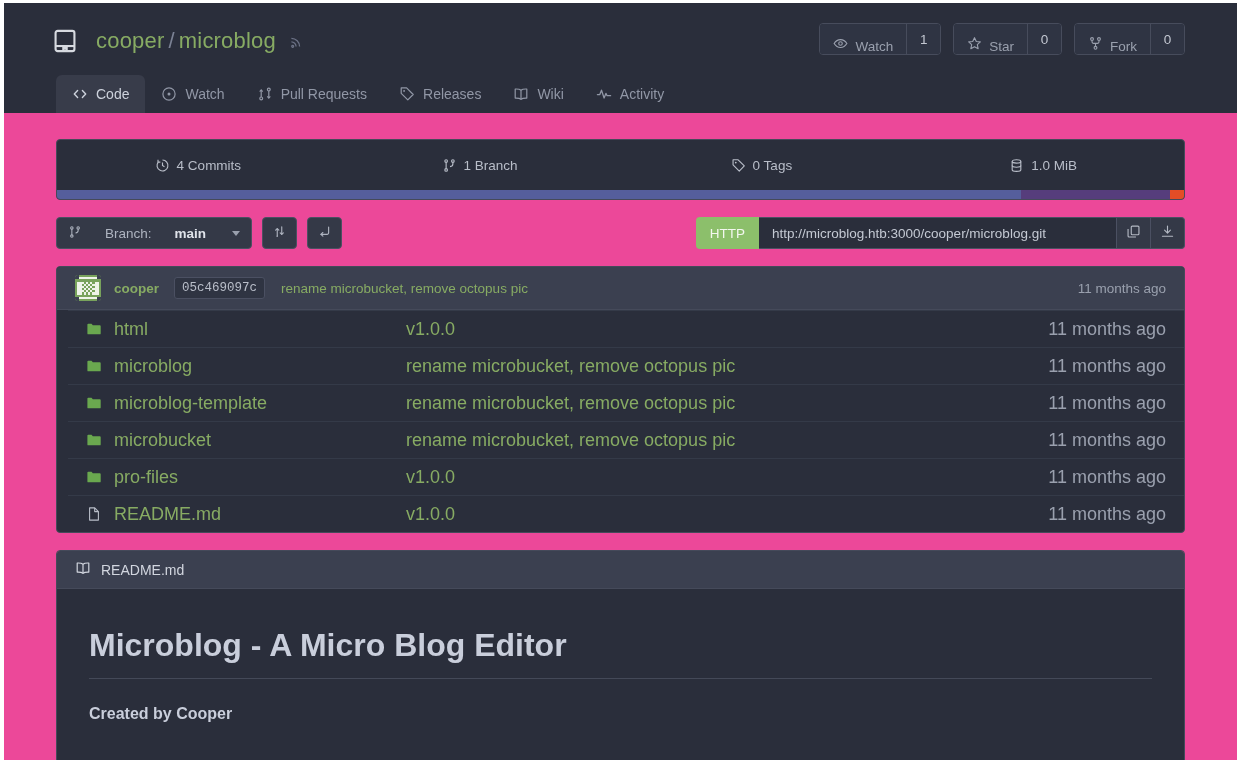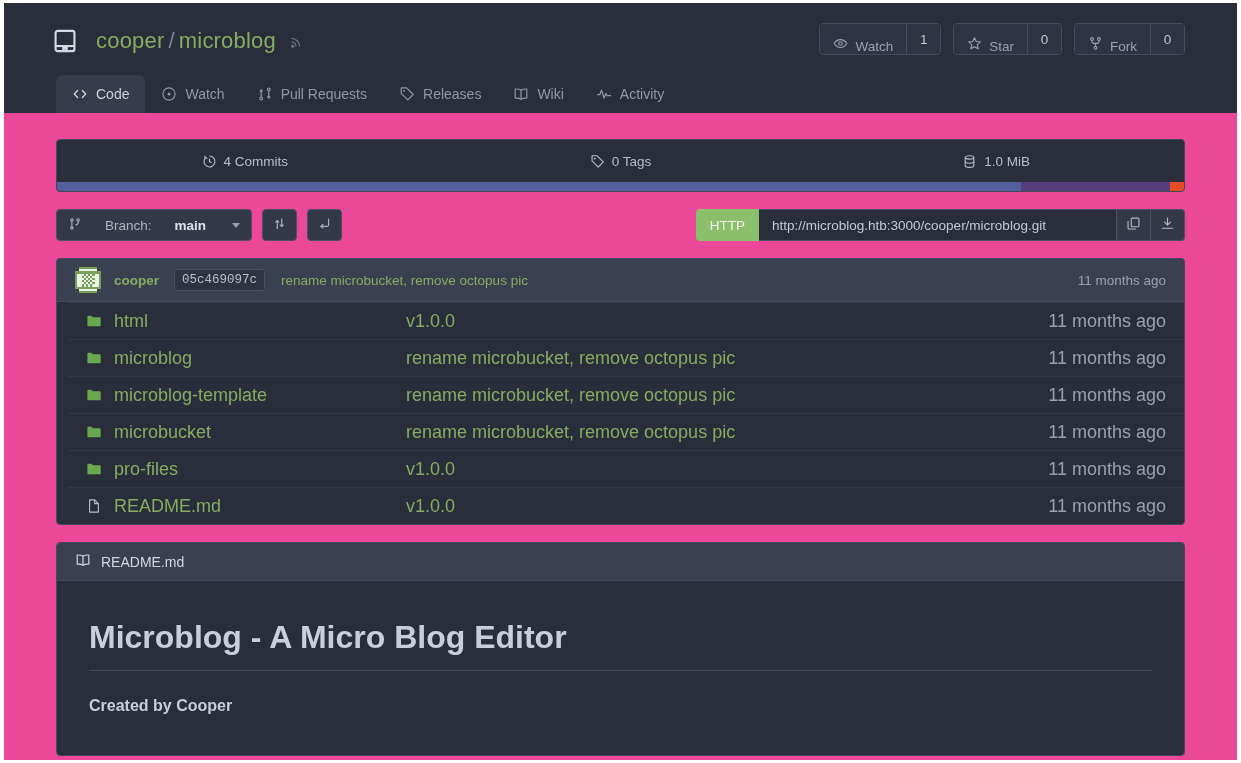--- a/index.html
+++ b/index.html
@@ -91,21 +91,21 @@
     padding: 26px 52px 0 52px;
   }
   .panel {
     background: #2a2e3b;
     border: 1px solid #454a5a;
     border-radius: 4px;
   }
   
   #stats {
     display: flex;
-    height: 42px;
+    height: 50px;
     border-radius: 4px 4px 0 0;
   }
   .stat {
     flex: 1;
     display: flex; align-items: center; justify-content: center;
     gap: 7px;
     font-size: 13.5px;
     color: #b9bec9;
   }
   .stat svg { color: #b9bec9; display:block; }
@@ -417,20 +417,31 @@
           <span>
             <svg width="15" height="15" viewBox="0 0 16 16" fill="none" stroke="currentColor" stroke-width="1.2">
               <path d="M8 2.2a5.8 5.8 0 1 1-4.5 2.1"></path>
               <path d="M3.2 1.9v2.5h2.5"></path>
               <path d="M8 4.9V8l2.1 1.3"></path>
             </svg>
           </span>
           <span>4 Commits</span>
         </div>
 
+        <div class="stat">
+          <span>
+            <svg width="15" height="15" viewBox="0 0 16 16" fill="none" stroke="currentColor" stroke-width="1.2">
+              <circle cx="4.4" cy="3.3" r="1.4"></circle>
+              <circle cx="11.6" cy="3.3" r="1.4"></circle>
+              <circle cx="4.4" cy="12.7" r="1.4"></circle>
+              <path d="M4.4 4.7v6.6M11.6 4.7v1.6c0 1.6-1.3 2.6-3 2.9"></path>
+            </svg>
+          </span>
+          <span>1 Branch</span>
+        </div>
 
         <div class="stat">
           <span>
             <svg width="15" height="15" viewBox="0 0 16 16" fill="none" stroke="currentColor" stroke-width="1.2" stroke-linejoin="round">
               <path d="M7.6 1.9H2.2v5.4l6.6 6.6 5.4-5.4z"></path>
               <circle cx="5.1" cy="4.9" r=".95" fill="currentColor" stroke="none"></circle>
             </svg>
           </span>
           <span>0 Tags</span>
         </div>

